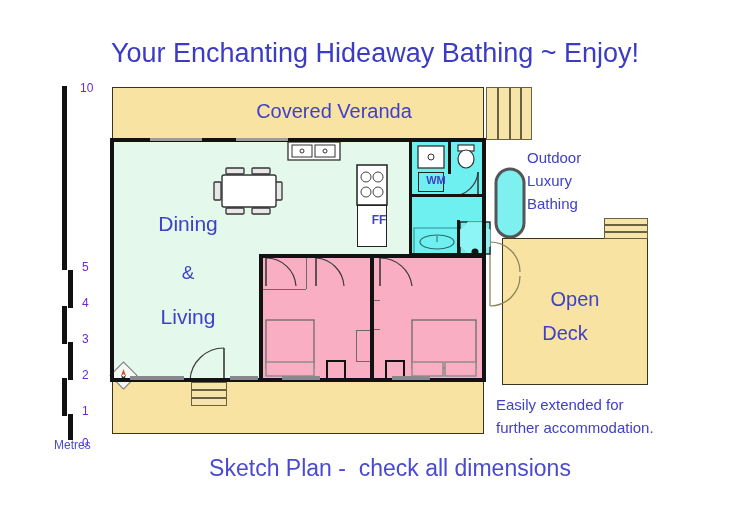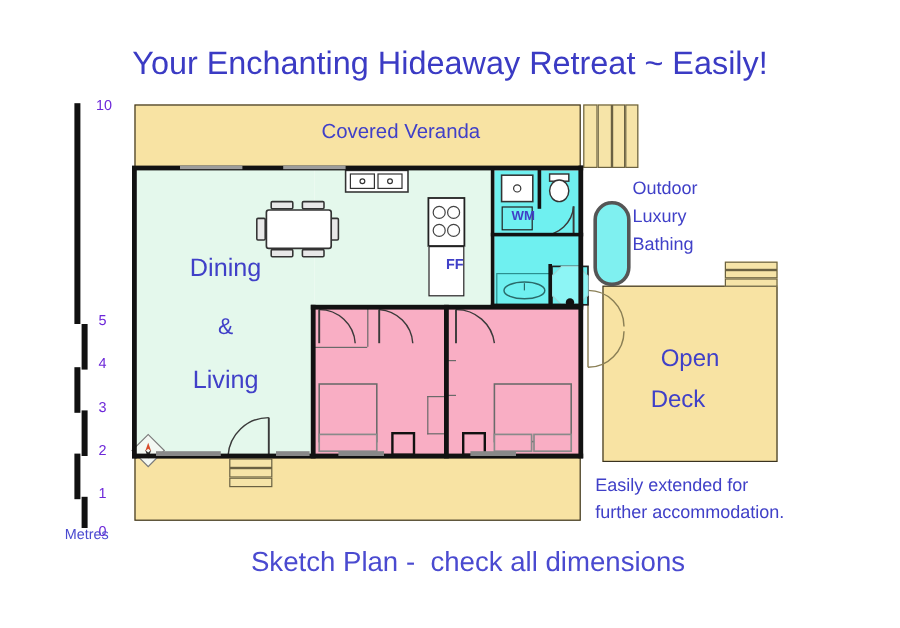--- a/index.html
+++ b/index.html
@@ -37,21 +37,21 @@
   .arcl{fill:none;stroke:#8a7f55;stroke-width:1.2;}
   .furn{fill:#ffffff;stroke:#333;stroke-width:1.4;}
   .furnP{fill:#f9aec4;stroke:#6a6a6a;stroke-width:1.3;}
   .chair{fill:#e8e8e8;stroke:#333;stroke-width:1.3;}
 </style>
 </head>
 <body>
 
 <div id="stage">
 
-  <div class="txt" id="title">Your Enchanting Hideaway Retreat ~ Easily!</div>
+  <div class="txt" id="title">Your Enchanting Hideaway Bathing ~ Enjoy!</div>
 
   <div id="scale">
 
     <div class="sbar" style="left:4px;  top:0px;   height:184px;"></div>
     <div class="sbar" style="left:10px; top:184px; height:38px;"></div>
     <div class="sbar" style="left:4px;  top:220px; height:38px;"></div>
     <div class="sbar" style="left:10px; top:256px; height:38px;"></div>
     <div class="sbar" style="left:4px;  top:292px; height:38px;"></div>
     <div class="sbar" style="left:10px; top:328px; height:26px;"></div>
 
@@ -59,21 +59,21 @@
     <div class="slab" style="left:24px; top:174px;">5</div>
     <div class="slab" style="left:24px; top:210px;">4</div>
     <div class="slab" style="left:24px; top:246px;">3</div>
     <div class="slab" style="left:24px; top:282px;">2</div>
     <div class="slab" style="left:24px; top:318px;">1</div>
     <div class="slab" style="left:24px; top:350px;">0</div>
     <div id="metres">Metres</div>
   </div>
 
   <div class="rect deckclr" style="left:112px;top:87px;width:372px;height:53px;border:1.5px solid #3a3320;"></div>
-  <div class="lbl" style="left:112px;top:100px;width:444px;font-size:17px;">Covered Veranda</div>
+  <div class="lbl" style="left:112px;top:100px;width:444px;font-size:20px;">Covered Veranda</div>
 
   <div class="step" style="left:486px;top:87px;width:12px;height:53px;"></div>
   <div class="step" style="left:498px;top:87px;width:12px;height:53px;"></div>
   <div class="step" style="left:510px;top:87px;width:11px;height:53px;"></div>
   <div class="step" style="left:521px;top:87px;width:11px;height:53px;"></div>
 
   <div class="rect deckclr" style="left:112px;top:381px;width:372px;height:53px;border:1.5px solid #3a3320;"></div>
 
   <div class="rect deckclr" style="left:502px;top:238px;width:146px;height:147px;border:1.5px solid #3a3320;"></div>
   <div class="lbl" style="left:502px;top:282px;width:146px;font-size:20px;line-height:34px;">Open</div>

